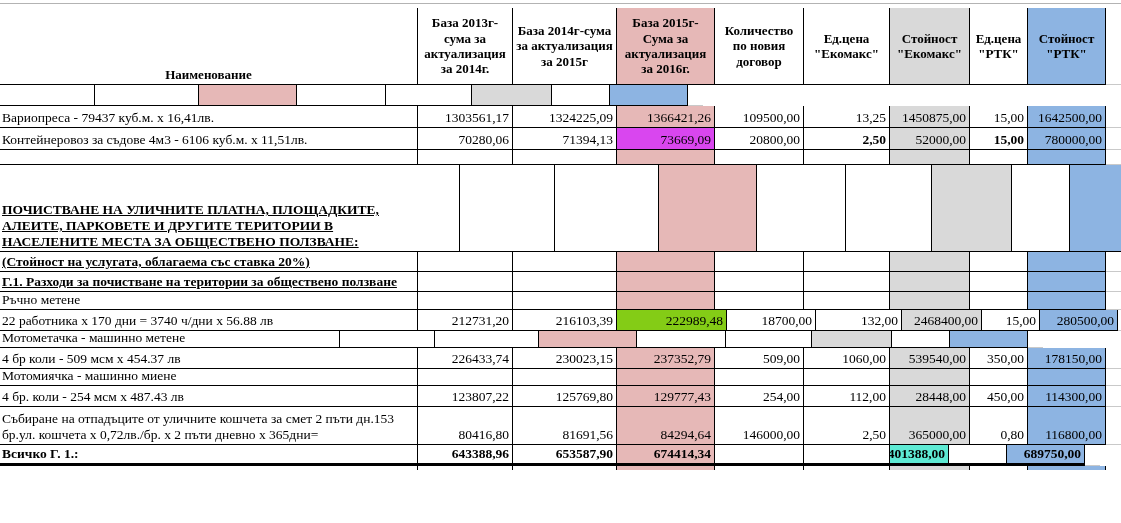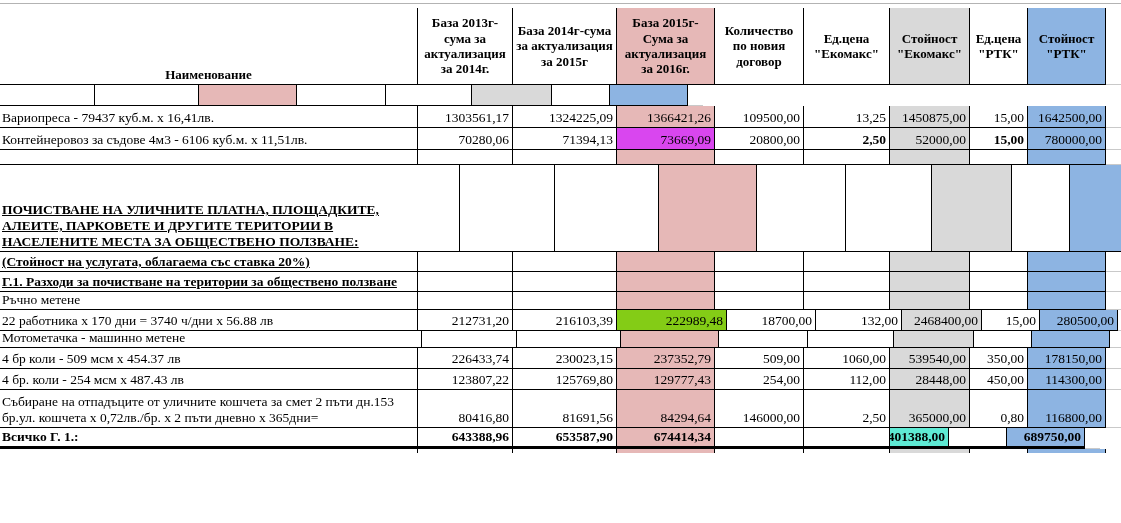--- a/index.html
+++ b/index.html
@@ -146,41 +146,53 @@
       <div class="cell num" style="width: 104px;">216103,39</div>
       <div class="cell num" style="width: 110px; background: #84cc16;">222989,48</div>
       <div class="cell num" style="width: 89px;">18700,00</div>
       <div class="cell num" style="width: 86px;">132,00</div>
       <div class="cell num" style="width: 80px; background: rgb(217, 217, 217);">2468400,00</div>
       <div class="cell num" style="width: 58px;">15,00</div>
       <div class="cell num" style="width: 78px; background: rgb(141, 180, 226);">280500,00</div>
       <div class="gutter-cell"></div>
     </div>
     <div class="row" style="height: 17px;">
-      <div class="cell label " style="width: 422px;">Мотометачка - машинно метене</div>
+      <div class="cell label " style="width: 340px;">Мотометачка - машинно метене</div>
       <div class="cell num" style="width: 95px;"></div>
       <div class="cell num" style="width: 104px;"></div>
       <div class="cell num" style="width: 98px; background: rgb(230, 184, 183);"></div>
       <div class="cell num" style="width: 89px;"></div>
       <div class="cell num" style="width: 86px;"></div>
       <div class="cell num" style="width: 80px; background: rgb(217, 217, 217);"></div>
       <div class="cell num" style="width: 58px;"></div>
       <div class="cell num" style="width: 78px; background: rgb(141, 180, 226);"></div>
       <div class="gutter-cell"></div>
     </div>
     <div class="row" style="height: 21px;">
       <div class="cell label " style="width: 418px;">4 бр коли - 509 мсм х 454.37 лв</div>
       <div class="cell num" style="width: 95px;">226433,74</div>
       <div class="cell num" style="width: 104px;">230023,15</div>
       <div class="cell num" style="width: 98px; background: rgb(230, 184, 183);">237352,79</div>
       <div class="cell num" style="width: 89px;">509,00</div>
       <div class="cell num" style="width: 86px;">1060,00</div>
       <div class="cell num" style="width: 80px; background: rgb(217, 217, 217);">539540,00</div>
       <div class="cell num" style="width: 58px;">350,00</div>
       <div class="cell num" style="width: 78px; background: rgb(141, 180, 226);">178150,00</div>
+      <div class="gutter-cell"></div>
+    </div>
+    <div class="row" style="height: 17px;">
+      <div class="cell label " style="width: 418px;">Мотомиячка - машинно миене</div>
+      <div class="cell num" style="width: 95px;"></div>
+      <div class="cell num" style="width: 104px;"></div>
+      <div class="cell num" style="width: 98px; background: rgb(230, 184, 183);"></div>
+      <div class="cell num" style="width: 89px;"></div>
+      <div class="cell num" style="width: 86px;"></div>
+      <div class="cell num" style="width: 80px; background: rgb(217, 217, 217);"></div>
+      <div class="cell num" style="width: 58px;"></div>
+      <div class="cell num" style="width: 78px; background: rgb(141, 180, 226);"></div>
       <div class="gutter-cell"></div>
     </div>
     <div class="row" style="height: 21px;">
       <div class="cell label " style="width: 418px;">4 бр. коли - 254 мсм х 487.43 лв</div>
       <div class="cell num" style="width: 95px;">123807,22</div>
       <div class="cell num" style="width: 104px;">125769,80</div>
       <div class="cell num" style="width: 98px; background: rgb(230, 184, 183);">129777,43</div>
       <div class="cell num" style="width: 89px;">254,00</div>
       <div class="cell num" style="width: 86px;">112,00</div>
       <div class="cell num" style="width: 80px; background: rgb(217, 217, 217);">28448,00</div>

